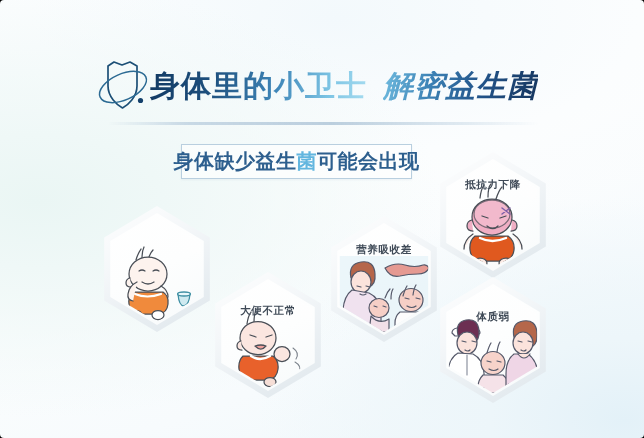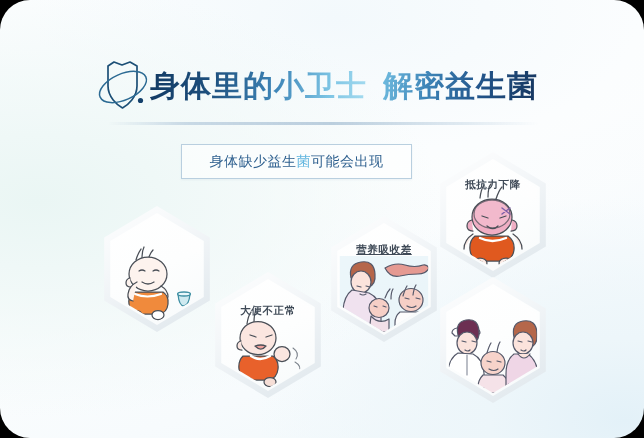--- a/index.html
+++ b/index.html
@@ -1,49 +1,49 @@
 <!DOCTYPE html>
 <html><head>
 <meta charset="utf-8">
 <style>
   html,body{margin:0;padding:0;background:#000;}
   body{width:644px;height:438px;overflow:hidden;
        font-family:"Liberation Sans","DejaVu Sans",sans-serif;}
 
-  #card{position:relative;width:644px;height:438px;border-radius:30px;overflow:hidden;
+  #card{position:relative;width:644px;height:438px;border-radius:4px;overflow:hidden;
         background:
           radial-gradient(120% 95% at 6% 46%, #eaf6f4 0%, #eff8f7 16%, rgba(240,248,252,0) 52%),
           radial-gradient(95% 85% at 97% 96%, #e3f1f8 0%, #edf6fa 22%, rgba(244,250,253,0) 60%),
           radial-gradient(105% 70% at 52% 4%, #f3f9fc 0%, #fbfdfe 45%, rgba(255,255,255,0) 75%),
           linear-gradient(160deg,#fbfdfe 0%,#fdfefe 40%,#f7fbfd 72%,#eef7fa 100%);}
 
   
   #header{position:absolute;left:0;top:26px;width:644px;height:68px;}
 
   #shield{position:absolute;left:88px;top:30px;width:76px;height:62px;}
 
   #title{position:absolute;left:150px;top:32px;width:400px;height:56px;
          display:flex;align-items:center;white-space:nowrap;}
   .tw{font-size:30px;font-weight:700;letter-spacing:1px;line-height:1;
       -webkit-background-clip:text;background-clip:text;color:transparent;}
   #t1{background-image:linear-gradient(100deg,#123a63 0%,#1d4f7d 28%,#3f86b8 58%,#7cc4e4 82%,#a6dcf0 100%);}
   #gap{display:inline-block;width:16px;}
-  #t2{background-image:linear-gradient(100deg,#6fbbdf 0%,#3d83b6 30%,#22548a 62%,#16365f 100%);}
+  #t2{background-image:linear-gradient(100deg,#6fbbdf 0%,#3d83b6 30%,#22548a 62%,#16365f 100%);font-style:italic;}
 
   #hdr-rule{position:absolute;left:108px;top:96px;width:430px;height:3px;
       background:linear-gradient(90deg,rgba(200,218,230,0) 0%,rgba(186,206,222,.75) 18%,
                  rgba(176,198,216,.85) 52%,rgba(196,214,228,.45) 84%,rgba(210,226,236,0) 100%);
       filter:blur(.6px);}
 
   
   #subbox{position:absolute;left:181px;top:144px;width:229px;height:33px;
           border:1px solid #b9cfdf;background:rgba(255,255,255,.6);
           display:flex;align-items:center;justify-content:center;
           box-shadow:0 1px 2px rgba(120,150,175,.10);}
-  #subtxt{font-size:14px;font-weight:400;letter-spacing:.5px;color:#2d5f8e;white-space:nowrap;}
+  #subtxt{font-size:20px;font-weight:700;letter-spacing:.5px;color:#2d5f8e;white-space:nowrap;}
   #subtxt .hl{color:#62b6df;}
 
   
   .hex{position:absolute;}
   .hex .outer{position:absolute;inset:0;
       clip-path:polygon(50% 0%,93.3% 25%,93.3% 75%,50% 100%,6.7% 75%,6.7% 25%);
       background:linear-gradient(150deg,#ffffff 0%,#f4f7f9 38%,#e7edf1 72%,#dfe7ec 100%);
       box-shadow:0 3px 9px rgba(120,145,165,.20);}
   .hex .inner{position:absolute;inset:7px;
       clip-path:polygon(50% 0%,93.3% 25%,93.3% 75%,50% 100%,6.7% 75%,6.7% 25%);
@@ -158,21 +158,21 @@
           <path d="M38 90 q8 9 18 3 l0 13 l-20 0 z" fill="#f2dfe8"></path>
           <path d="M52 72 q2-6 5-9 M58 73 q0-7 2-10"></path>
           <ellipse cx="78" cy="74" rx="12" ry="11.5" fill="#f6cfc6"></ellipse>
           <path d="M72 72 l4 1 M83 72 l4 1"></path>
           <path d="M74 80 q5 3 9 0"></path>
           <path d="M67 86 q-5 4 -5 11 l0 9 l32 0 l0-9 q-1-8 -6-11 z" fill="#fdfdfd"></path>
           <path d="M74 94 q5-3 9 0 l-1 12 l-7 0 z" fill="#e08a3c"></path>
           <path d="M70 70 q2-7 4-10 M80 69 q1-7 3-10"></path>
         </g>
       </svg>
-      <div class="hlabel" style="top:17px;text-decoration:underline;">营养吸收差</div>
+      <div class="hlabel" style="top:17px;">营养吸收差</div>
     </div>
   </div>
 
   <div class="hex" style="left:432px;top:152px;width:122px;height:126px;">
     <div class="outer"></div>
     <div class="inner"></div>
     <div class="face">
       <div class="fade-tr"></div>
       <svg class="art" viewBox="0 0 102 106">
         <g stroke="#4a4f57" stroke-width="1.25" fill="none" stroke-linecap="round" stroke-linejoin="round">
@@ -216,16 +216,17 @@
           <path d="M45 66 q2-7 4-10 M55 65 q1-7 3-10"></path>
           <path d="M41 88 q-5 5 -5 12 l0 6 l31 0 l0-6 q-1-8 -6-12 z" fill="#f5e2e8"></path>
           <path d="M72 50 q-3-14 9-16 q13-2 14 12 q1 13 -8 15 q-10 2 -15-11 z" fill="#b5674a"></path>
           <ellipse cx="81" cy="56" rx="10" ry="11" fill="#fbe3dc"></ellipse>
           <path d="M76 54 l4 1 M86 54 l4 1"></path>
           <path d="M79 63 q3 2 5 0"></path>
           <path d="M72 67 q-8 6 -8 20 l0 19 l32 0 l0-18 q-1-15 -10-21 z" fill="#efd6e6"></path>
           <path d="M76 67 q6 8 12 0" fill="#fbe3dc"></path>
         </g>
       </svg>
+      <div class="hlabel" style="top:23px;">体质弱</div>
     </div>
   </div>
 
 </div>
 
 </body></html>

